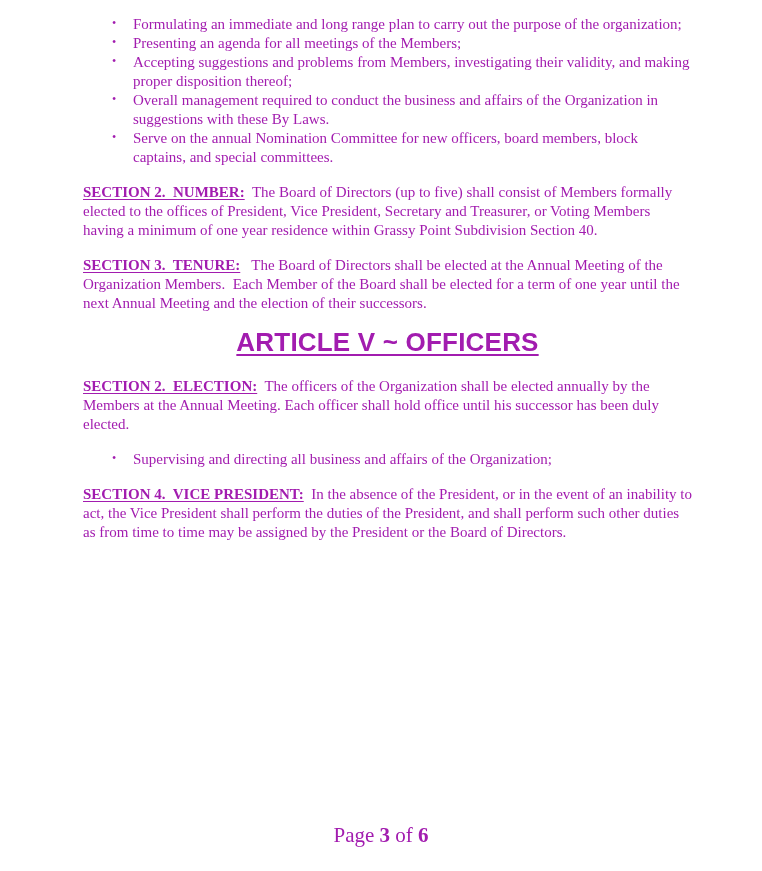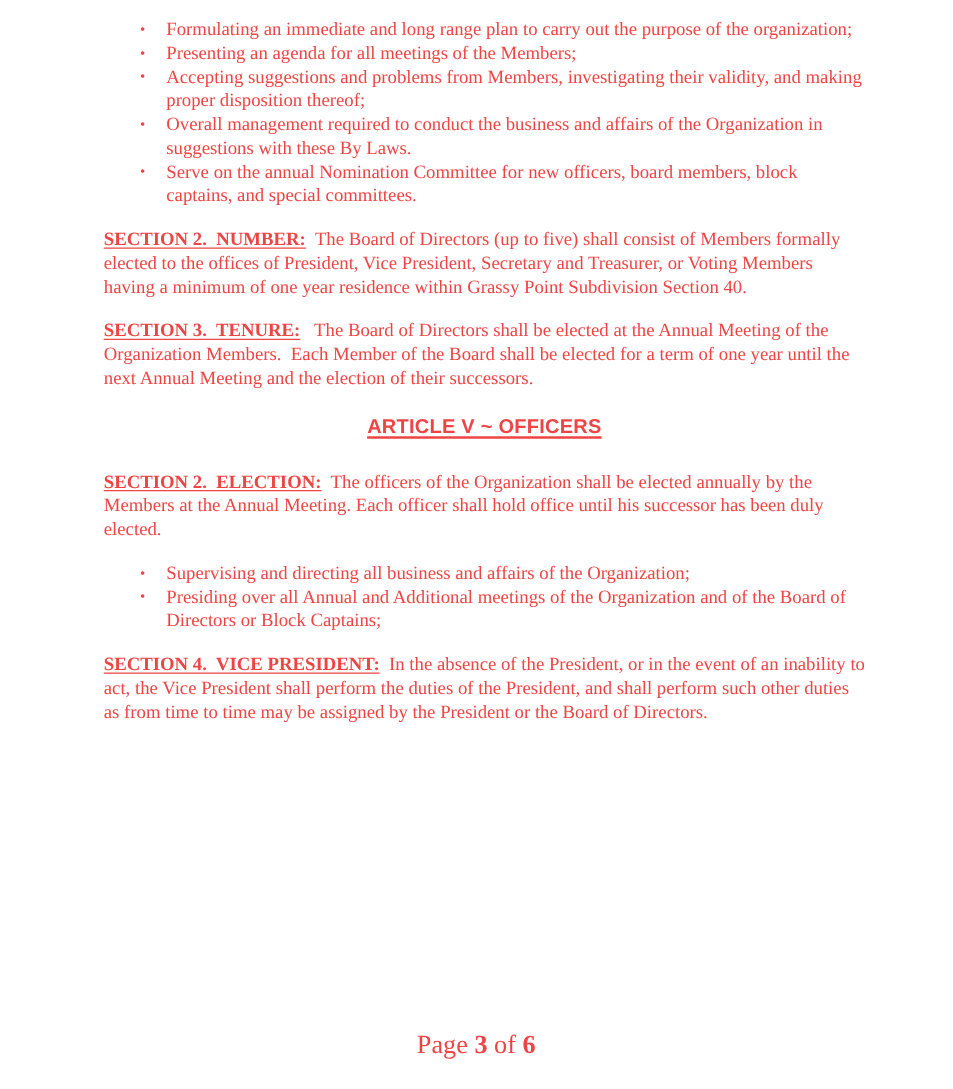--- a/index.html
+++ b/index.html
@@ -5,21 +5,21 @@
   html, body { margin: 0; padding: 0; }
   body {
     width: 762px; height: 871px;
     background: #ffffff;
     position: relative;
     overflow: hidden;
   }
   .page {
     width: 762px; height: 871px;
     position: relative;
-    color: #ef4444;
+    color: #a21caf;
     font-family: "Liberation Serif", serif;
   }
   .content {
     box-sizing: border-box;
     width: 762px;
     padding: 15px 70px 0 83px;
     font-size: 15px;
     line-height: 19px;
   }
   ul.duties {
@@ -41,21 +41,21 @@
     white-space: pre-wrap;
   }
   p.para.tight { margin-bottom: 0; }
   .sec-head {
     font-weight: bold;
     text-decoration: underline;
     text-underline-offset: 2px;
   }
   h1.article {
     font-family: "Liberation Sans", sans-serif;
-    font-size: 16px;
+    font-size: 26px;
     line-height: 26px;
     font-weight: bold;
     letter-spacing: 0.2px;
     text-align: center;
     margin: 15px 0 22px 0;
     text-decoration: underline;
     text-decoration-thickness: 2px;
     text-underline-offset: 3px;
   }
   .footer {
@@ -88,21 +88,20 @@
     <p class="para"><span class="sec-head">SECTION 3.  TENURE:</span><span>   The Board of Directors shall be elected at the Annual Meeting of the Organization Members.  Each Member of the Board shall be elected for a term of one year until the next Annual Meeting and the election of their successors.</span></p>
 
     <h1 class="article">ARTICLE V ~ OFFICERS</h1>
 
 
     <p class="para"><span class="sec-head">SECTION 2.  ELECTION:</span><span>  The officers of the Organization shall be elected annually by the Members at the Annual Meeting. Each officer shall hold office until his successor has been duly elected.</span></p>
 
 
     <ul class="duties">
       <li>Supervising and directing all business and affairs of the Organization;</li>
-      <li>Presiding over all Annual and Additional meetings of the Organization and of the Board of Directors or Block Captains;</li>
     </ul>
 
     <p class="para"><span class="sec-head">SECTION 4.  VICE PRESIDENT:</span><span>  In the absence of the President, or in the event of an inability to act, the Vice President shall perform the duties of the President, and shall perform such other duties as from time to time may be assigned by the President or the Board of Directors.</span></p>
 
   </div>
 
   <div class="footer">
     <span>Page</span>
     <b>3</b>
     <span>of</span>

